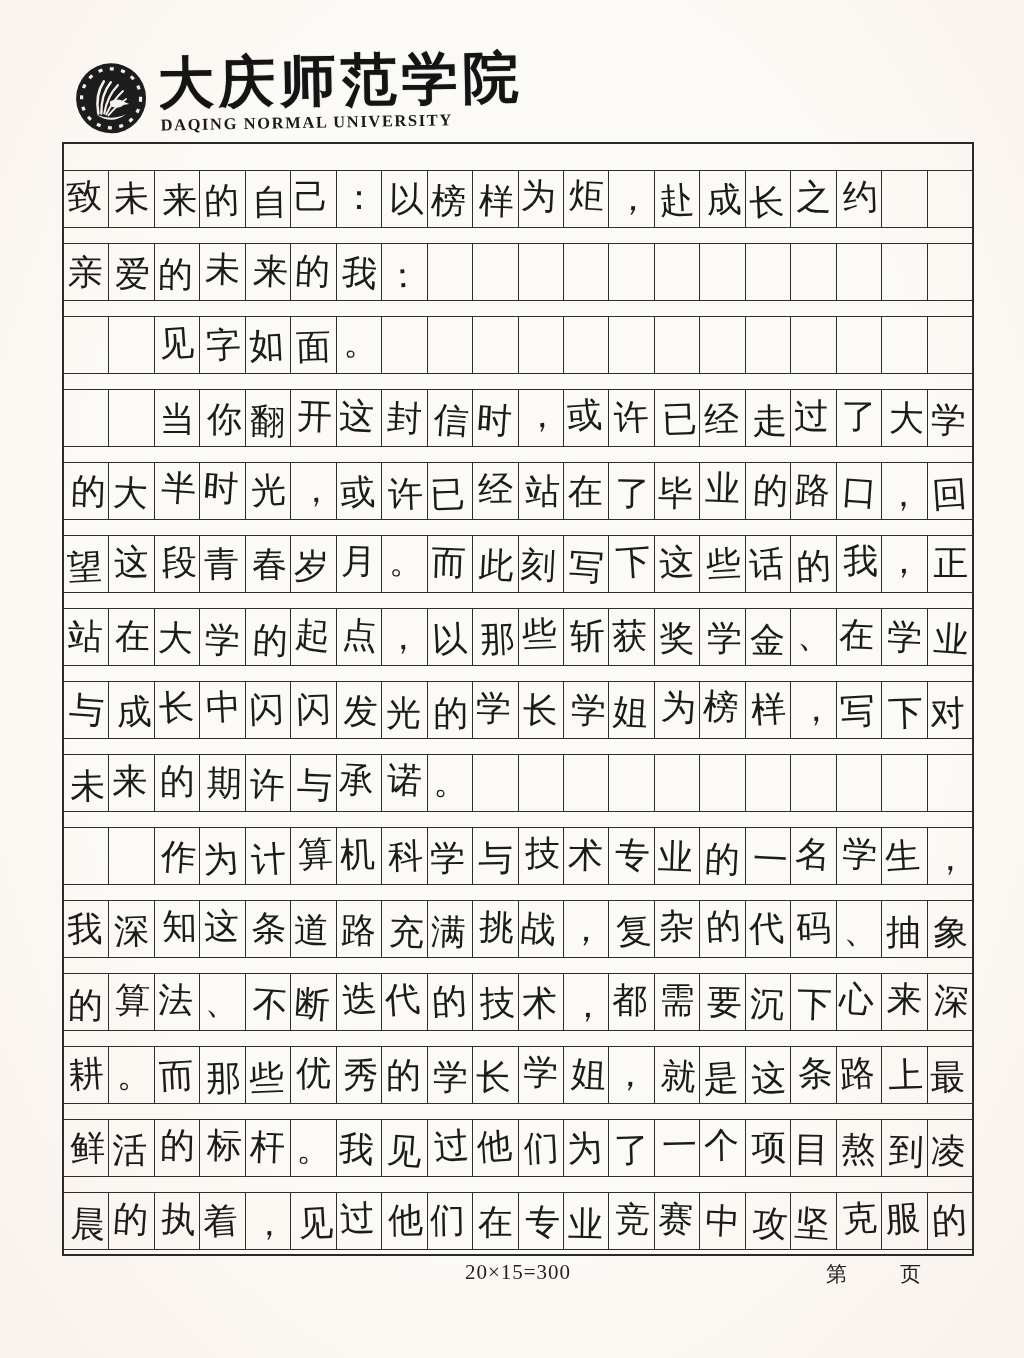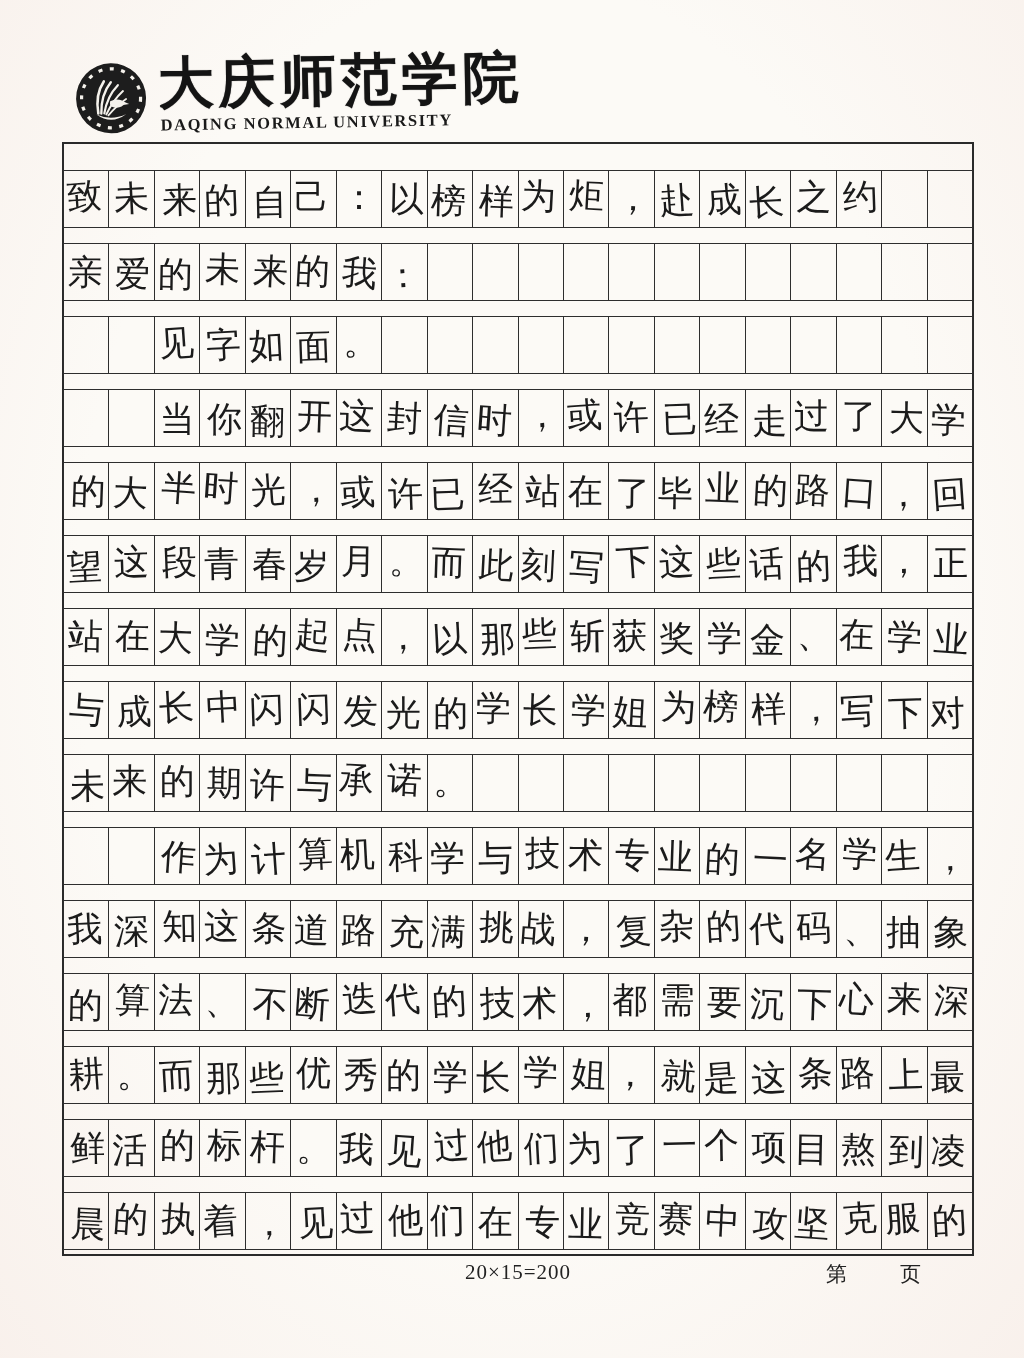--- a/index.html
+++ b/index.html
@@ -938,18 +938,18 @@
         <div class="cell">
           <span class="hw" style="transform: rotate(-4deg) translate(-2px, -3px);">服</span>
         </div>
         <div class="cell">
           <span class="hw" style="transform: rotate(-3deg) translate(0px, -1px);">的</span>
         </div>
       </div>
     </div>
 
   <div class="footer">
-    <div class="formula">20×15=200</div>
+    <div class="formula">20×15=300</div>
     <div class="page-label-prefix">第</div>
     <div class="page-label-suffix">页</div>
   </div>
 
 </div>
 
 </body></html>

